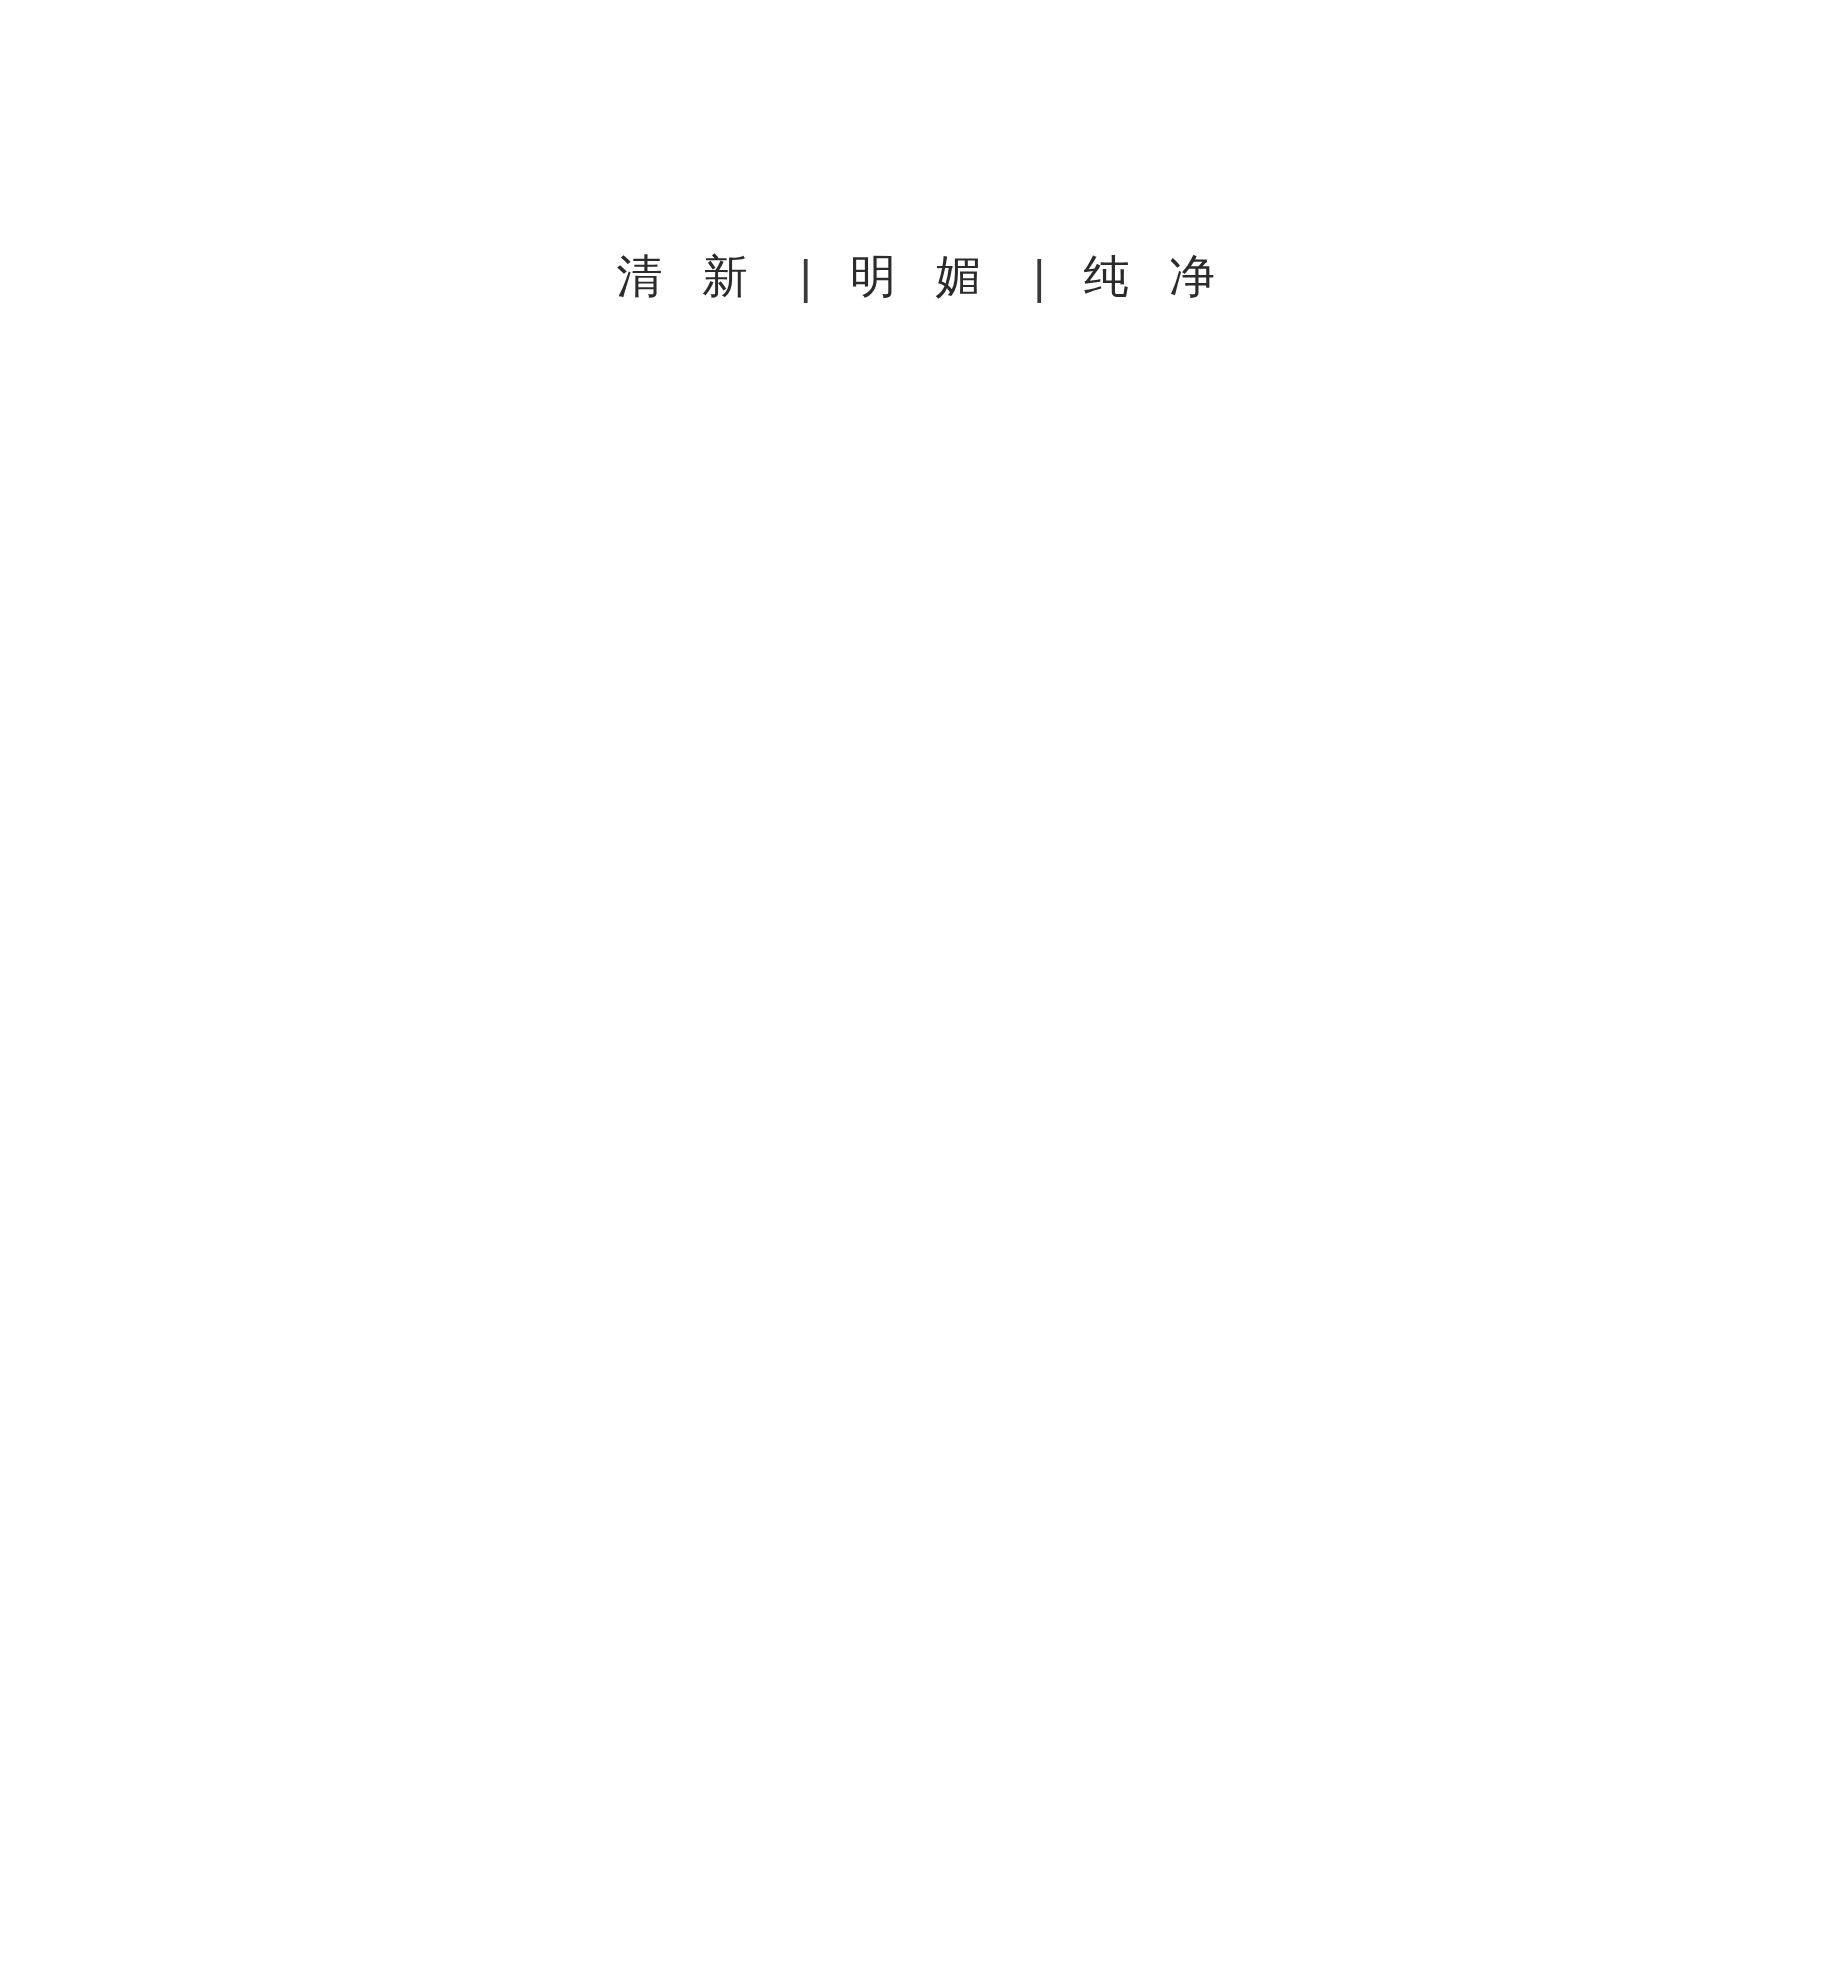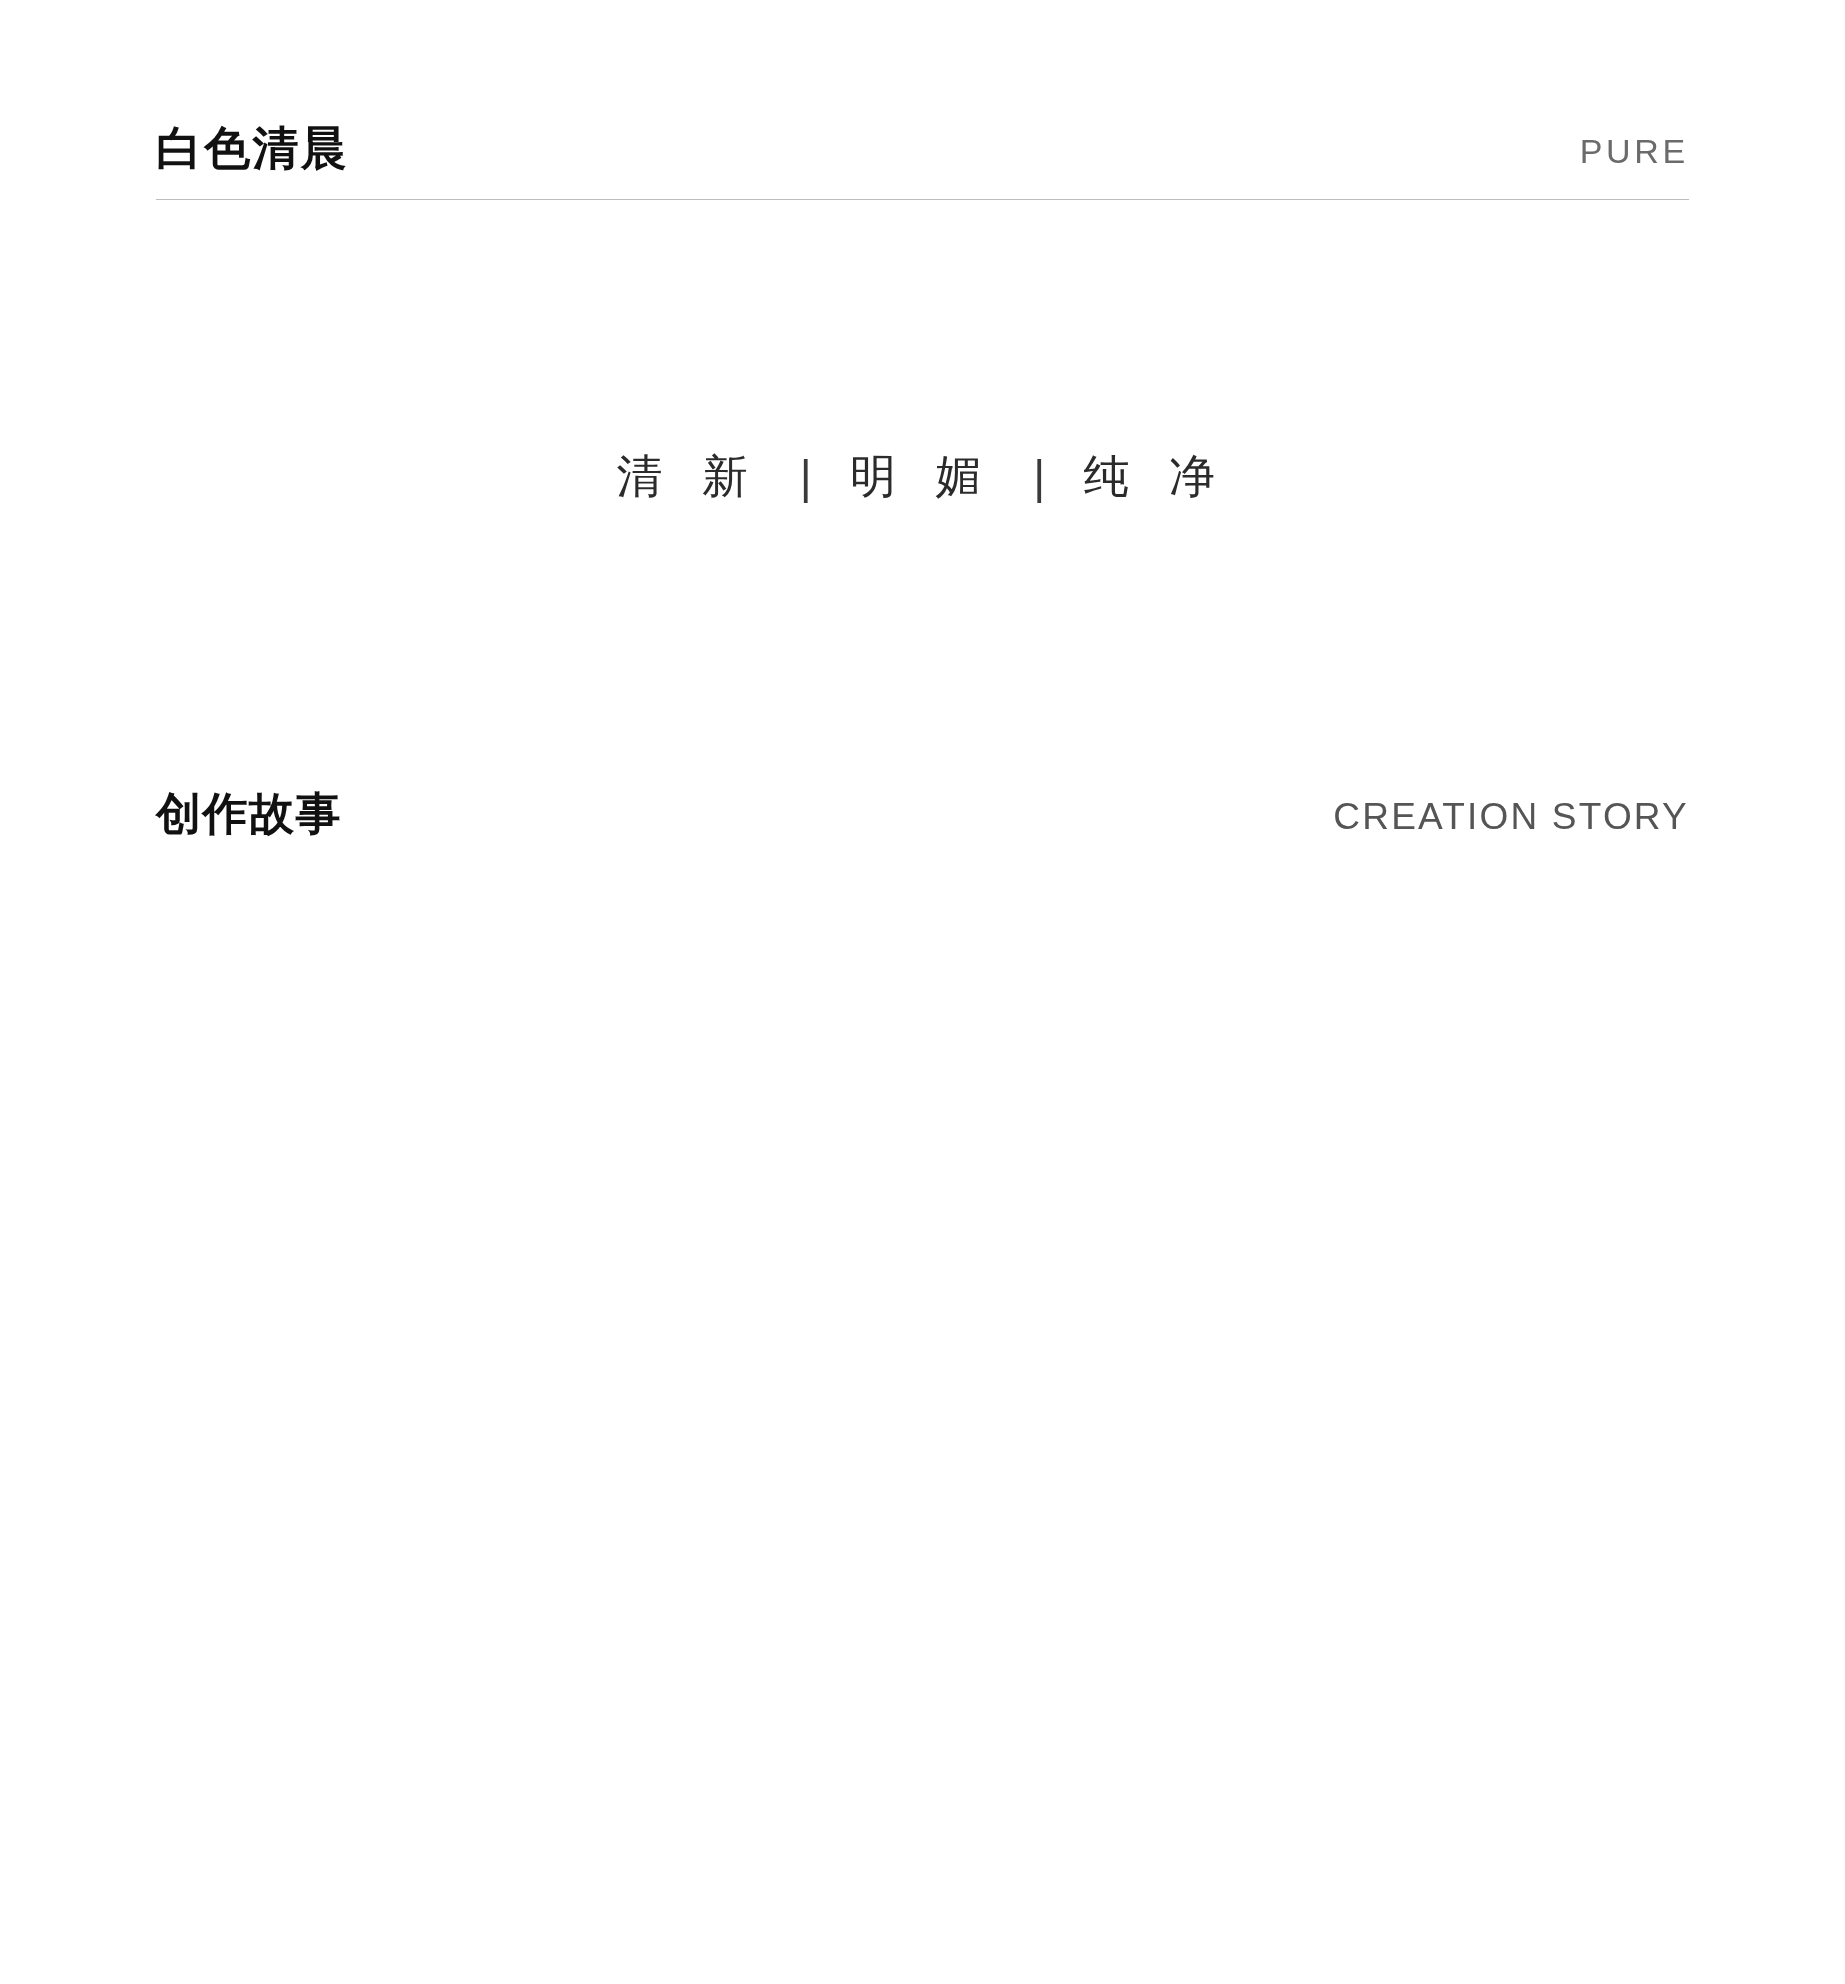--- a/index.html
+++ b/index.html
@@ -123,35 +123,27 @@
     text-align: justify;
     text-justify: inter-ideograph;
     font-weight: 400;
   }
 </style>
 </head>
 <body>
 
 <div class="page">
 
-  <div class="header">
-    <div class="header-title">白色清晨</div>
-    <div class="header-mark">PURE</div>
-  </div>
 
   <div class="hero">
     <div class="hero-sub">
       <span class="word">清 新</span>
       <span class="sep">|</span>
       <span class="word">明 媚</span>
       <span class="sep">|</span>
       <span class="word">纯 净</span>
     </div>
   </div>
 
-  <div class="section-head">
-    <div class="section-title">创作故事</div>
-    <div class="section-title-en">CREATION STORY</div>
-  </div>
 
 
 </div>
 
 
 </body></html>

